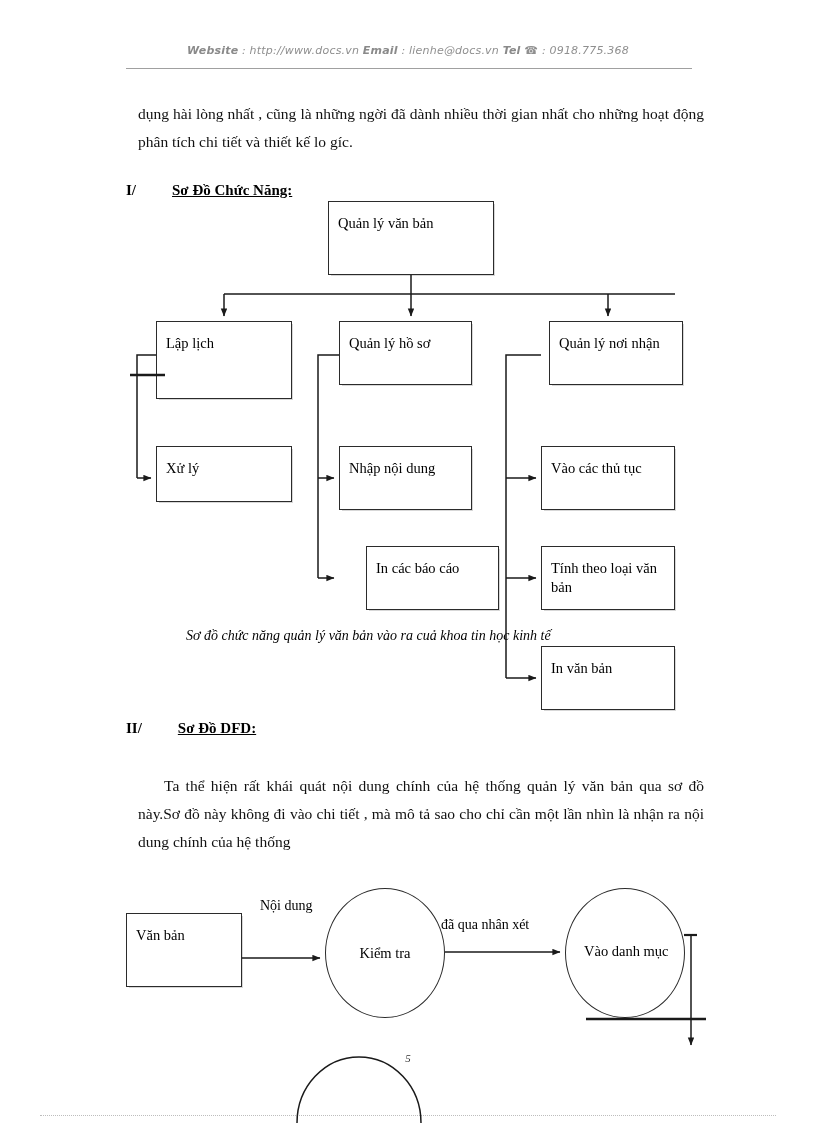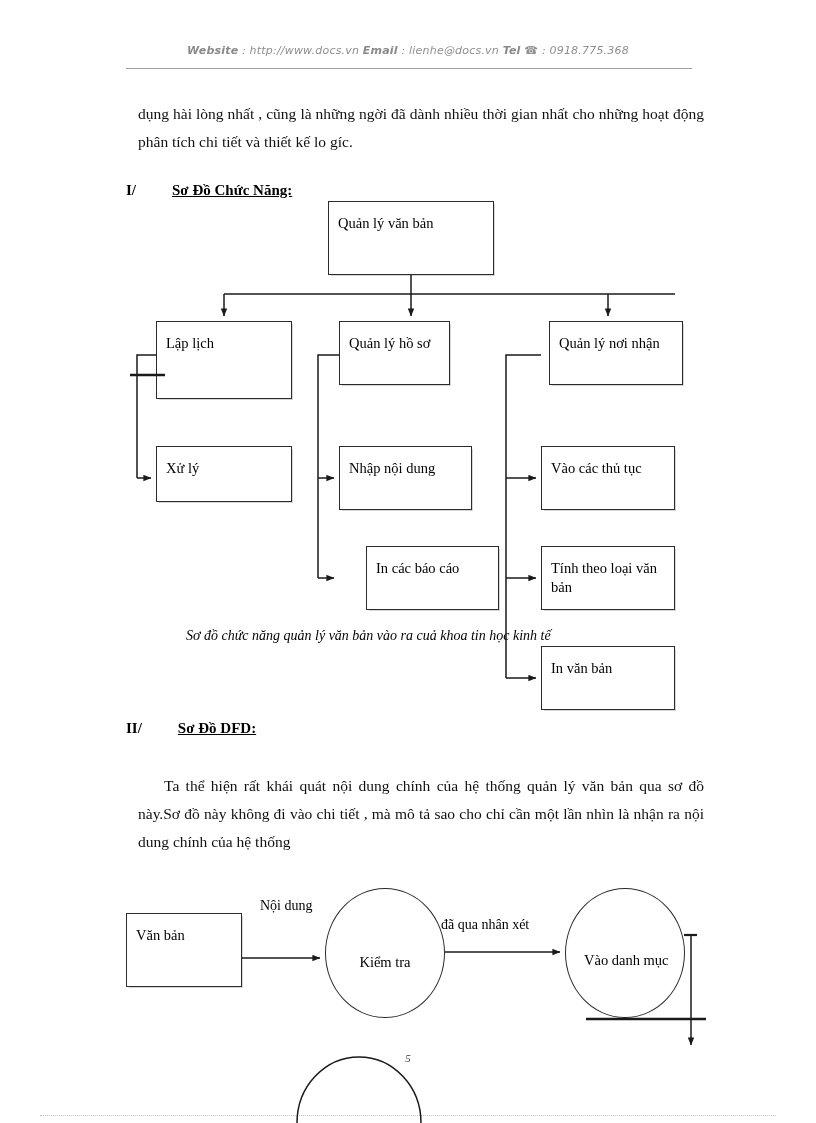--- a/index.html
+++ b/index.html
@@ -60,21 +60,21 @@
     padding:12px 9px 0 9px;color:#000;
   }
   .node.sh{box-shadow:2px 2px 0 -1px #d7d7d7;}
   .ellipse{
     position:absolute;border:1.3px solid #2b2b2b;border-radius:50%;
     background:#fff;box-sizing:border-box;
     font-size:14.5px;line-height:19px;color:#000;
   }
   .ellipse span{
     position:absolute;left:18px;top:50%;transform:translateY(-60%);
-    display:block;width:calc(100% - 26px);margin-top:9px;
+    display:block;width:calc(100% - 26px);
   }
   .ellipse.center span{left:0;width:100%;text-align:center;transform:translateY(-50%);}
   .edgelbl{
     position:absolute;font-size:14px;line-height:18px;color:#000;
     white-space:nowrap;background:transparent;
   }
 </style>
 </head>
 <body>
 
@@ -100,21 +100,21 @@
 
 <div class="pageno">5</div>
 
 <div class="node sh" style="left:328px;top:201px;width:166px;height:74px;">
   <span>Quản lý văn bản</span>
 </div>
 
 <div class="node sh" style="left:156px;top:321px;width:136px;height:78px;">
   <span>Lập lịch</span>
 </div>
-<div class="node sh" style="left:339px;top:321px;width:111px;height:64px;">
+<div class="node sh" style="left:339px;top:321px;width:133px;height:64px;">
   <span>Quản lý hồ sơ</span>
 </div>
 <div class="node sh" style="left:541px;top:321px;width:134px;height:64px;margin-left:8px;">
   <span>Quản lý nơi nhận</span>
 </div>
 
 <div class="node sh" style="left:156px;top:446px;width:136px;height:56px;">
   <span>Xử lý</span>
 </div>
 <div class="node sh" style="left:339px;top:446px;width:133px;height:64px;">

